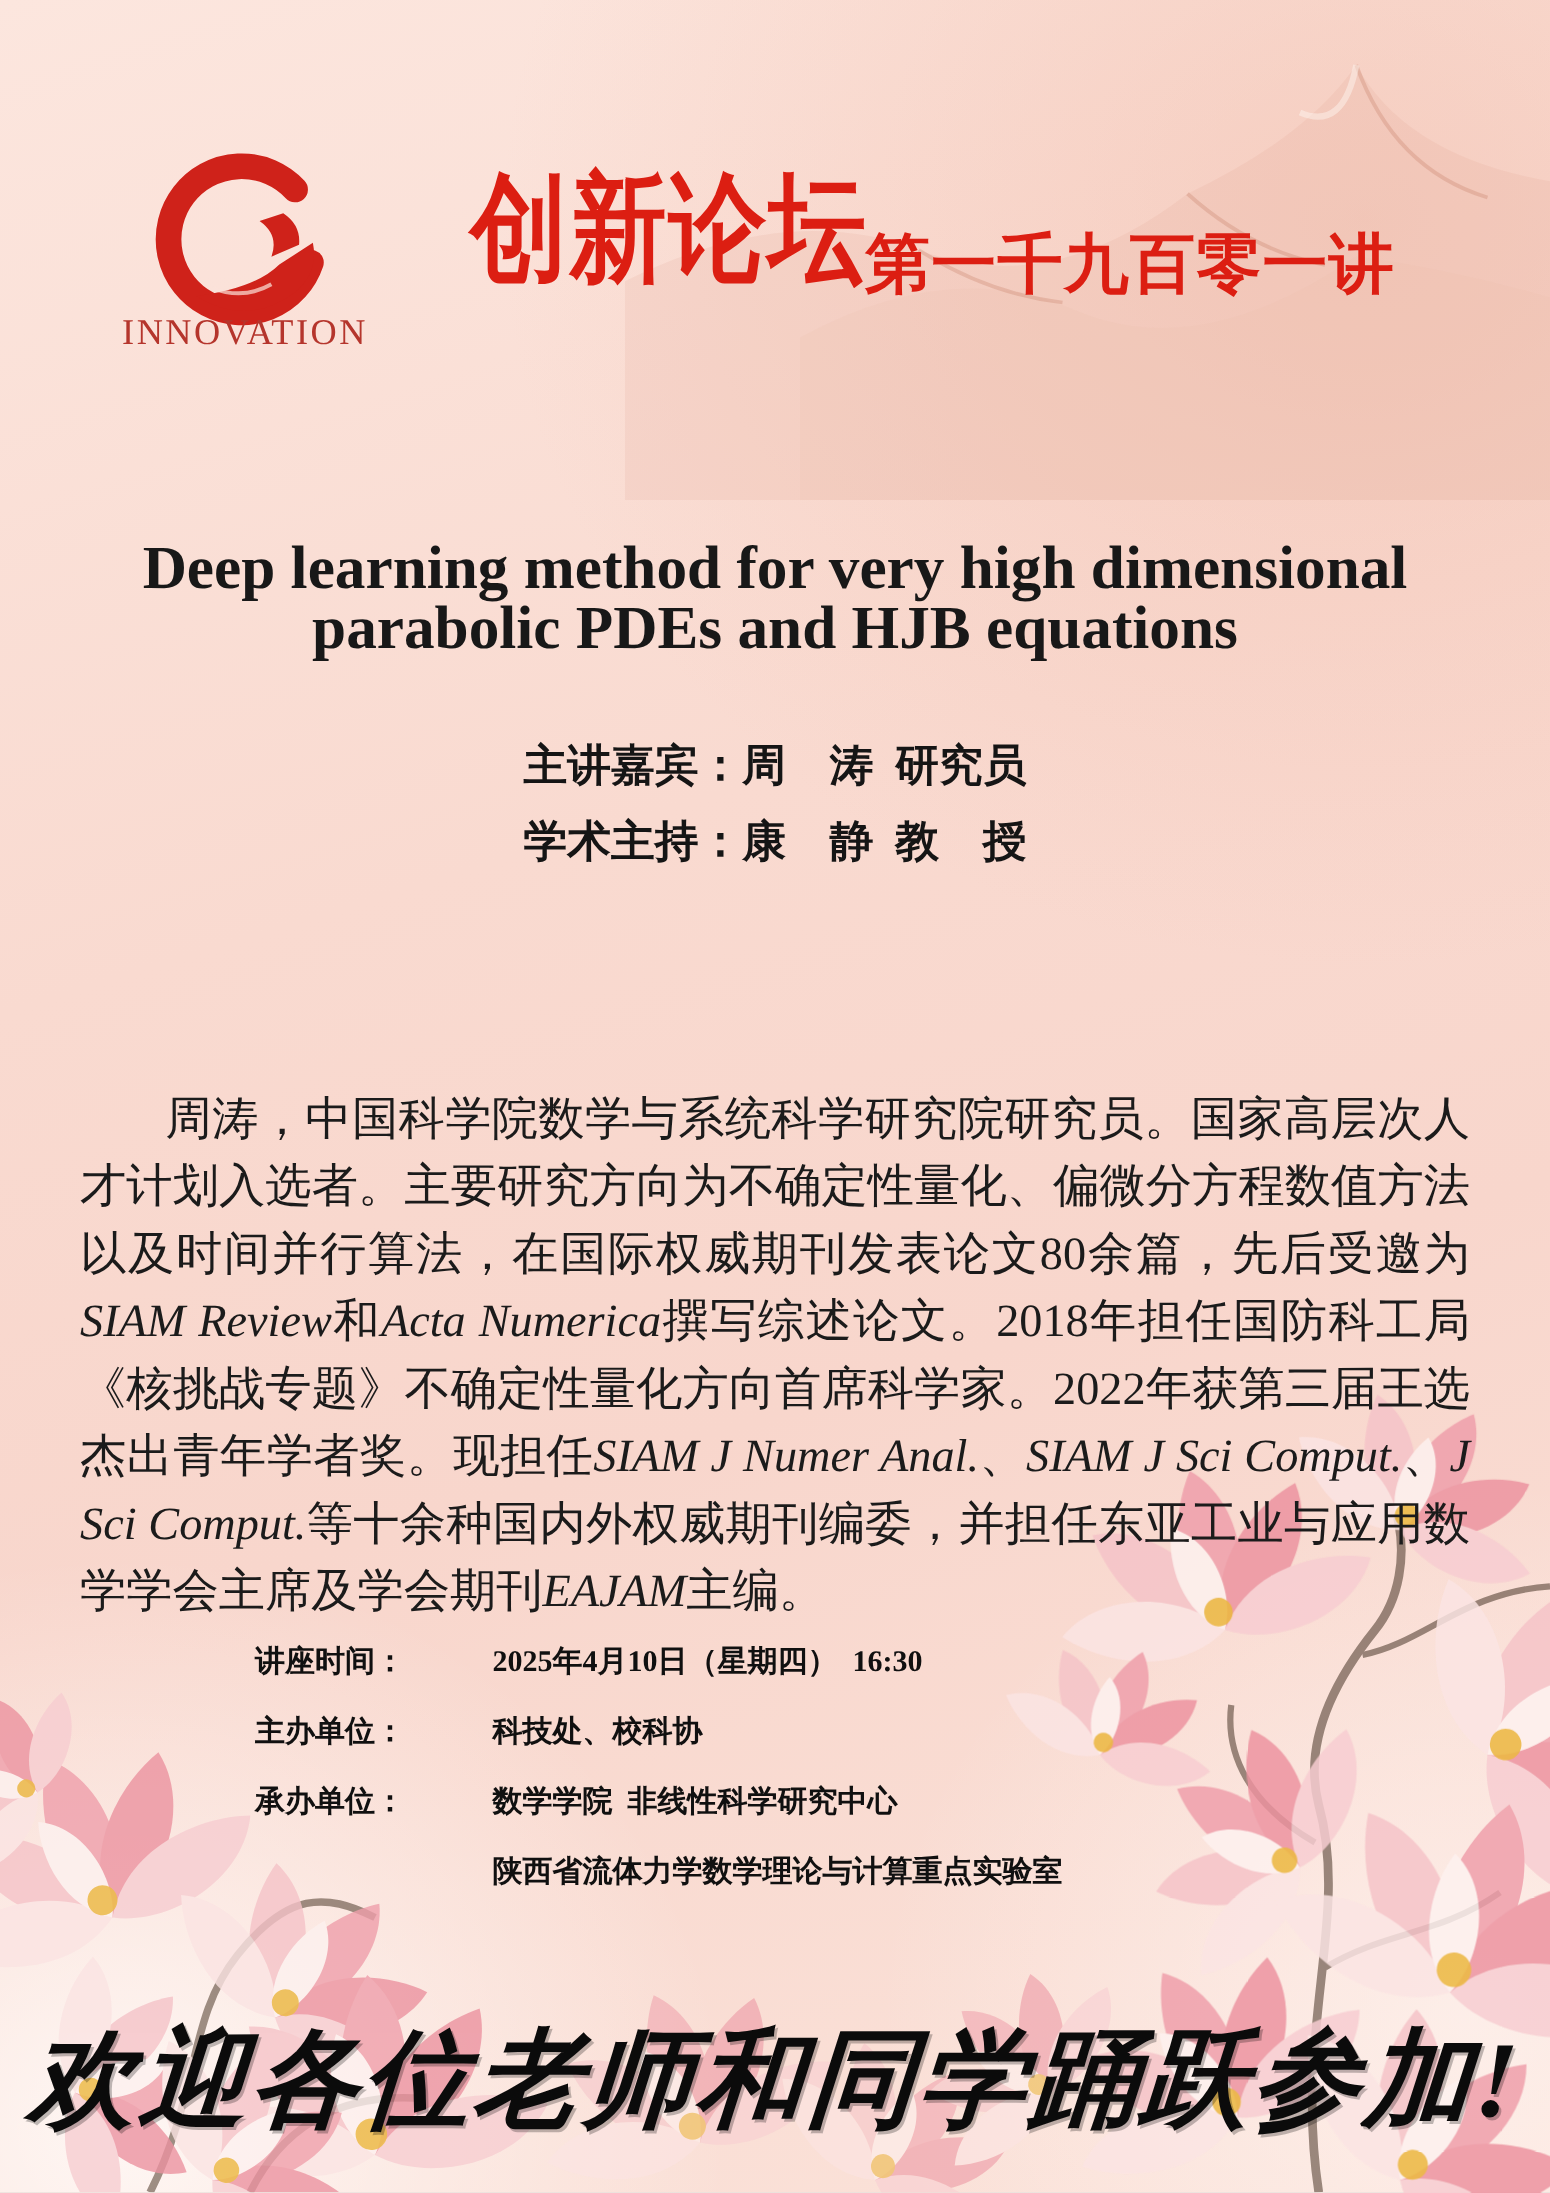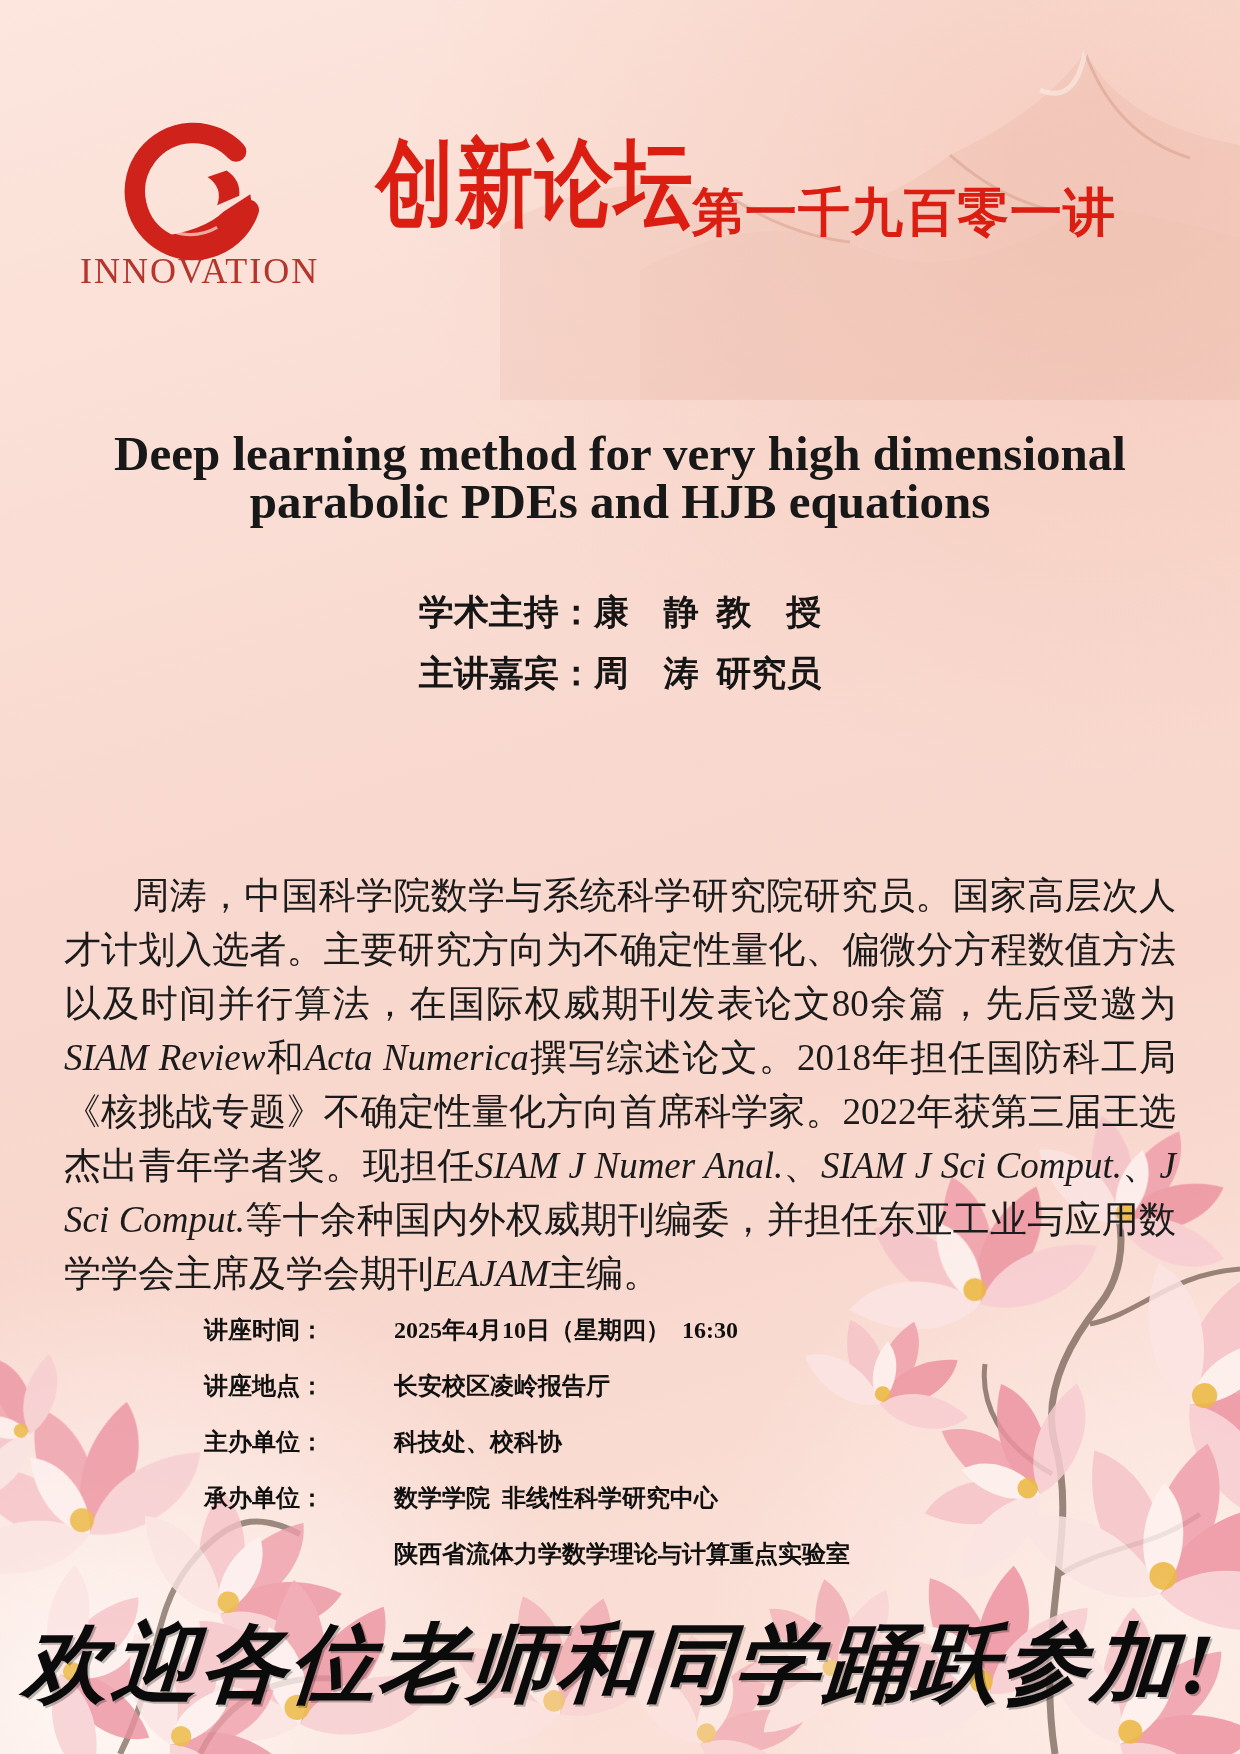--- a/index.html
+++ b/index.html
@@ -18,21 +18,21 @@
       linear-gradient(163deg, #fce6de 0%, #f9dad0 38%, #f8d6cc 62%, #fbe3da 100%);
   }
   .deco { position:absolute; pointer-events:none; }
   .mountains { top:0; right:0; }
   .flowers { left:0; bottom:0; }
 
   
   .logo-mark { position:absolute; left:116px; top:120px; width:158px; height:158px; }
   .logo-word {
     position:absolute; left:80px; top:250px; width:232px;
-    text-align:center; font-size:36px; letter-spacing:2px;
+    text-align:center; font-size:29px; letter-spacing:2px;
     color:var(--logo-red,#b5352c); font-family:"Liberation Serif",serif;
   }
   .forum-title {
     position:absolute; left:376px; top:136px;
     font-family:"Liberation Sans","DejaVu Sans",sans-serif;
     font-weight:900; font-size:95px; line-height:1;
     color:var(--accent-red,#dc1e12);
     transform:scaleX(.82); transform-origin:left top;
     letter-spacing:2px; white-space:nowrap;
   }
@@ -149,33 +149,30 @@
   <div class="forum-title">创新论坛</div>
   <div class="lecture-no">第一千九百零一讲</div>
 
   <div class="en-title">
     <div>Deep learning method for very high dimensional</div>
     <div>parabolic PDEs and HJB equations</div>
   </div>
 
   <div class="speakers">
     <div class="speakers-inner">
+      <div class="speaker-line"><span>主讲嘉宾：</span><span>周　涛  研究员</span></div>
       <div class="speaker-line"><span>学术主持：</span><span>康　静  教　授</span></div>
-      <div class="speaker-line"><span>主讲嘉宾：</span><span>周　涛  研究员</span></div>
     </div>
   </div>
 
   <p class="bio"><span>周涛，中国科学院数学与系统科学研究院研究员。国家高层次人才计划入选者。主要研究方向为不确定性量化、偏微分方程数值方法以及时间并行算法，在国际权威期刊发表论文80余篇，先后受邀为</span><span class="it">SIAM Review</span><span>和</span><span class="it">Acta Numerica</span><span>撰写综述论文。2018年担任国防科工局《核挑战专题》不确定性量化方向首席科学家。2022年获第三届王选杰出青年学者奖。现担任</span><span class="it">SIAM J Numer Anal.</span><span>、</span><span class="it">SIAM J Sci Comput.</span><span>、</span><span class="it">J Sci Comput.</span><span>等十余种国内外权威期刊编委，并担任东亚工业与应用数学学会主席及学会期刊</span><span class="it">EAJAM</span><span>主编。</span></p>
 
   <div class="details">
     <div class="detail-row">
       <span class="detail-label">讲座时间：</span><span class="detail-value">2025年4月10日（星期四）  16:30</span>
-    </div>
-    <div class="detail-row">
-      <span class="detail-label">讲座地点：</span><span class="detail-value">长安校区凌岭报告厅</span>
     </div>
     <div class="detail-row">
       <span class="detail-label">主办单位：</span><span class="detail-value">科技处、校科协</span>
     </div>
     <div class="detail-row">
       <span class="detail-label">承办单位：</span><span class="detail-value">数学学院  非线性科学研究中心</span>
     </div>
     <div class="detail-row">
       <span class="detail-label"></span><span class="detail-value">陕西省流体力学数学理论与计算重点实验室</span>
     </div>

